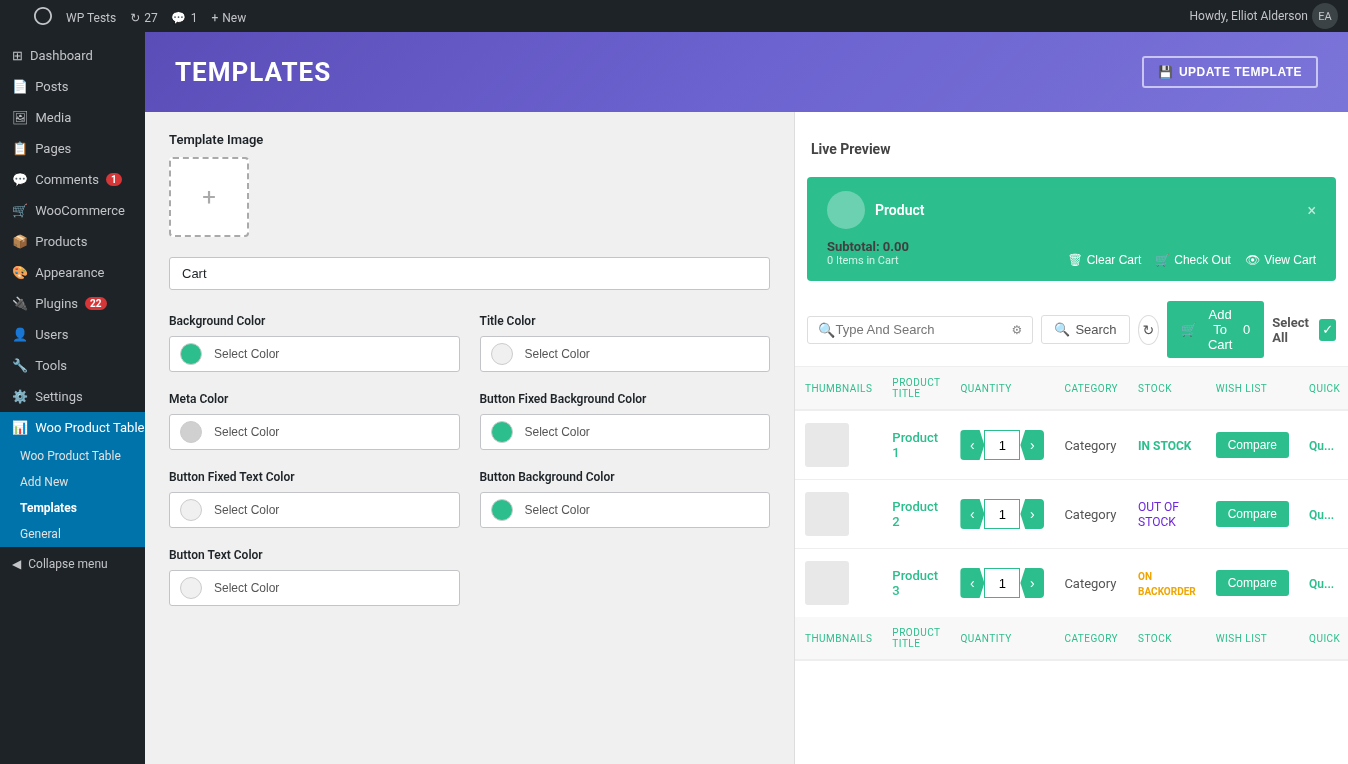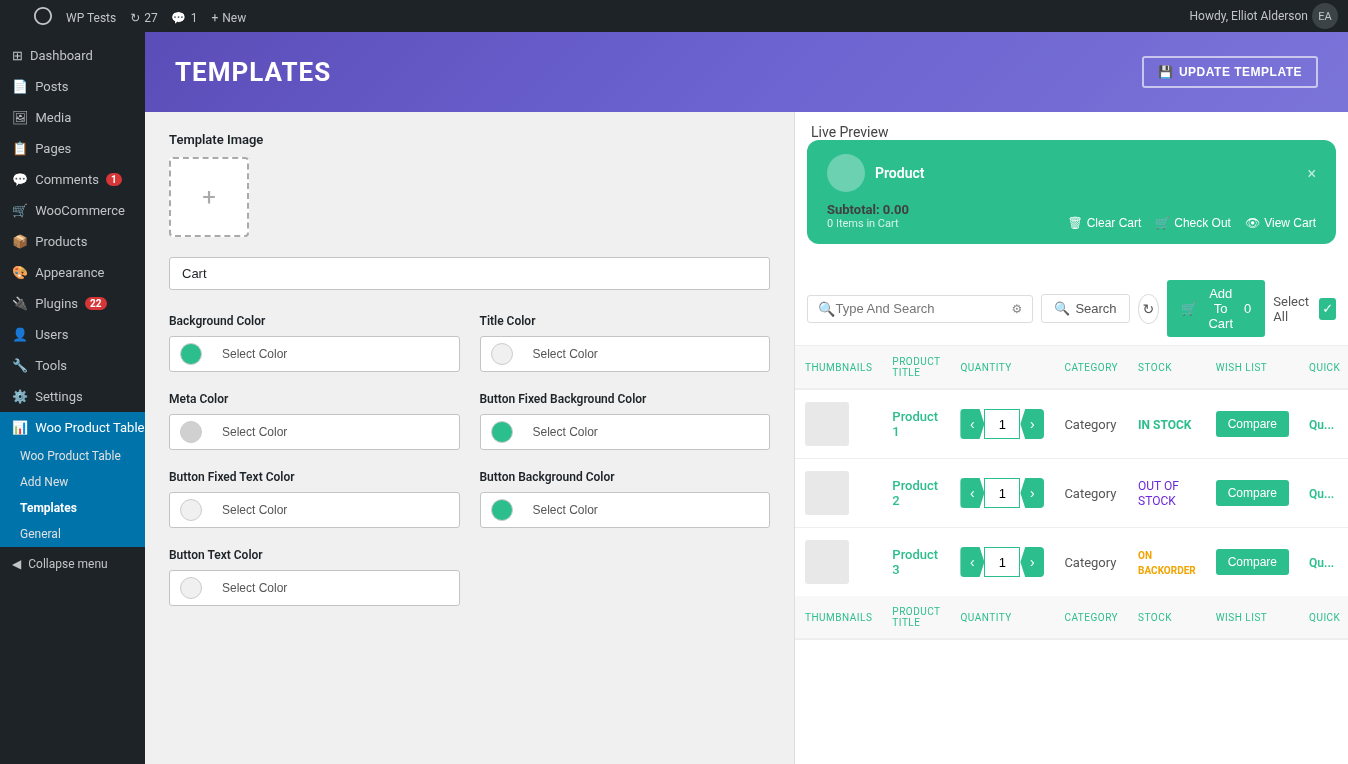--- a/index.html
+++ b/index.html
@@ -121,45 +121,45 @@
       border-radius: 3px;
       font-size: 13px;
       background: #fff;
       color: #1d2327;
     }
 
     .color-row { display: flex; gap: 20px; margin-bottom: 20px; }
     .color-field { flex: 1; }
     .color-label { font-size: 12px; font-weight: 600; color: #1d2327; margin-bottom: 8px; }
     .color-select-btn {
-      display: flex; align-items: center; gap: 20px;
+      display: flex; align-items: center; gap: 12px;
       border: 1px solid #c3c4c7; border-radius: 3px; background: #fff;
       padding: 6px 10px; cursor: pointer; width: 100%;
     }
     .color-swatch { width: 22px; height: 22px; border-radius: 50%; border: 1px solid #ccc; flex-shrink: 0; }
     .color-select-text { font-size: 12px; color: #555; }
 
     
     .right-panel {
       flex: 1;
       overflow-y: auto;
       background: #fff;
       padding: 0;
     }
     .right-panel::-webkit-scrollbar { width: 8px; }
     .right-panel::-webkit-scrollbar-thumb { background: #ccc; border-radius: 3px; }
 
-    .live-preview-label { font-size: 14px; color: #444; padding: 12px 16px 0; font-weight: 400; }
+    .live-preview-label { font-size: 14px; color: #444; padding: 12px 16px 20px; font-weight: 700; margin-top: 17px; }
 
     
     .cart-banner {
       background: #2dbe8e;
       padding: 14px 20px;
-      margin: 0 12px 28px;
-      border-radius: 12px;
+      margin: 0 12px 12px;
+      border-radius: 4px;
     }
     .cart-product-row { display: flex; align-items: center; gap: 10px; margin-bottom: 10px; }
     .cart-thumb { width: 38px; height: 38px; background: rgba(255,255,255,0.3); border-radius: 50%; flex-shrink: 0; }
     .cart-product-info { flex: 1; }
     .cart-product-name { color: #fff; font-size: 14px; font-weight: 600; }
     .cart-product-price { color: rgba(255,255,255,0.85); font-size: 12px; }
     .cart-close { color: rgba(255,255,255,0.7); cursor: pointer; font-size: 16px; }
     .cart-subtotal-row { display: flex; align-items: flex-end; justify-content: space-between; }
     .cart-subtotal-info .subtotal-label { color: #404040; font-size: 13px; font-weight: 700; }
     .cart-subtotal-info .items-count { color: rgba(255,255,255,0.8); font-size: 11px; }
@@ -194,21 +194,21 @@
       background: none; border: 1px solid #ddd; border-radius: 50%;
       width: 30px; height: 30px; display: flex; align-items: center; justify-content: center;
       cursor: pointer; font-size: 14px; color: #555;
     }
     .add-to-cart-btn {
       background: #2dbe8e; color: #fff; border: none;
       border-radius: 3px; padding: 6px 14px; cursor: pointer; font-size: 13px;
       display: flex; align-items: center; gap: 4px;
     }
     .select-all-wrap { display: flex; align-items: center; gap: 5px; margin-left: auto; }
-    .select-all-text { font-size: 13px; color: #555; }
+    .select-all-text { font-size: 13px; color: #555; font-weight: bold; }
     .check-icon { width: 22px; height: 22px; background: #2dbe8e; border-radius: 3px; display: flex; align-items: center; justify-content: center; color: #fff; font-size: 13px; cursor: pointer; }
 
     
     .product-table { width: 100%; border-collapse: collapse; }
     .product-table th {
       background: #f8f8f8;
       font-size: 10px; font-weight: 400; color: #2dbe8e;
       letter-spacing: 0.5px; text-transform: uppercase;
       padding: 10px 10px;
       border-bottom: 2px solid #eee;

